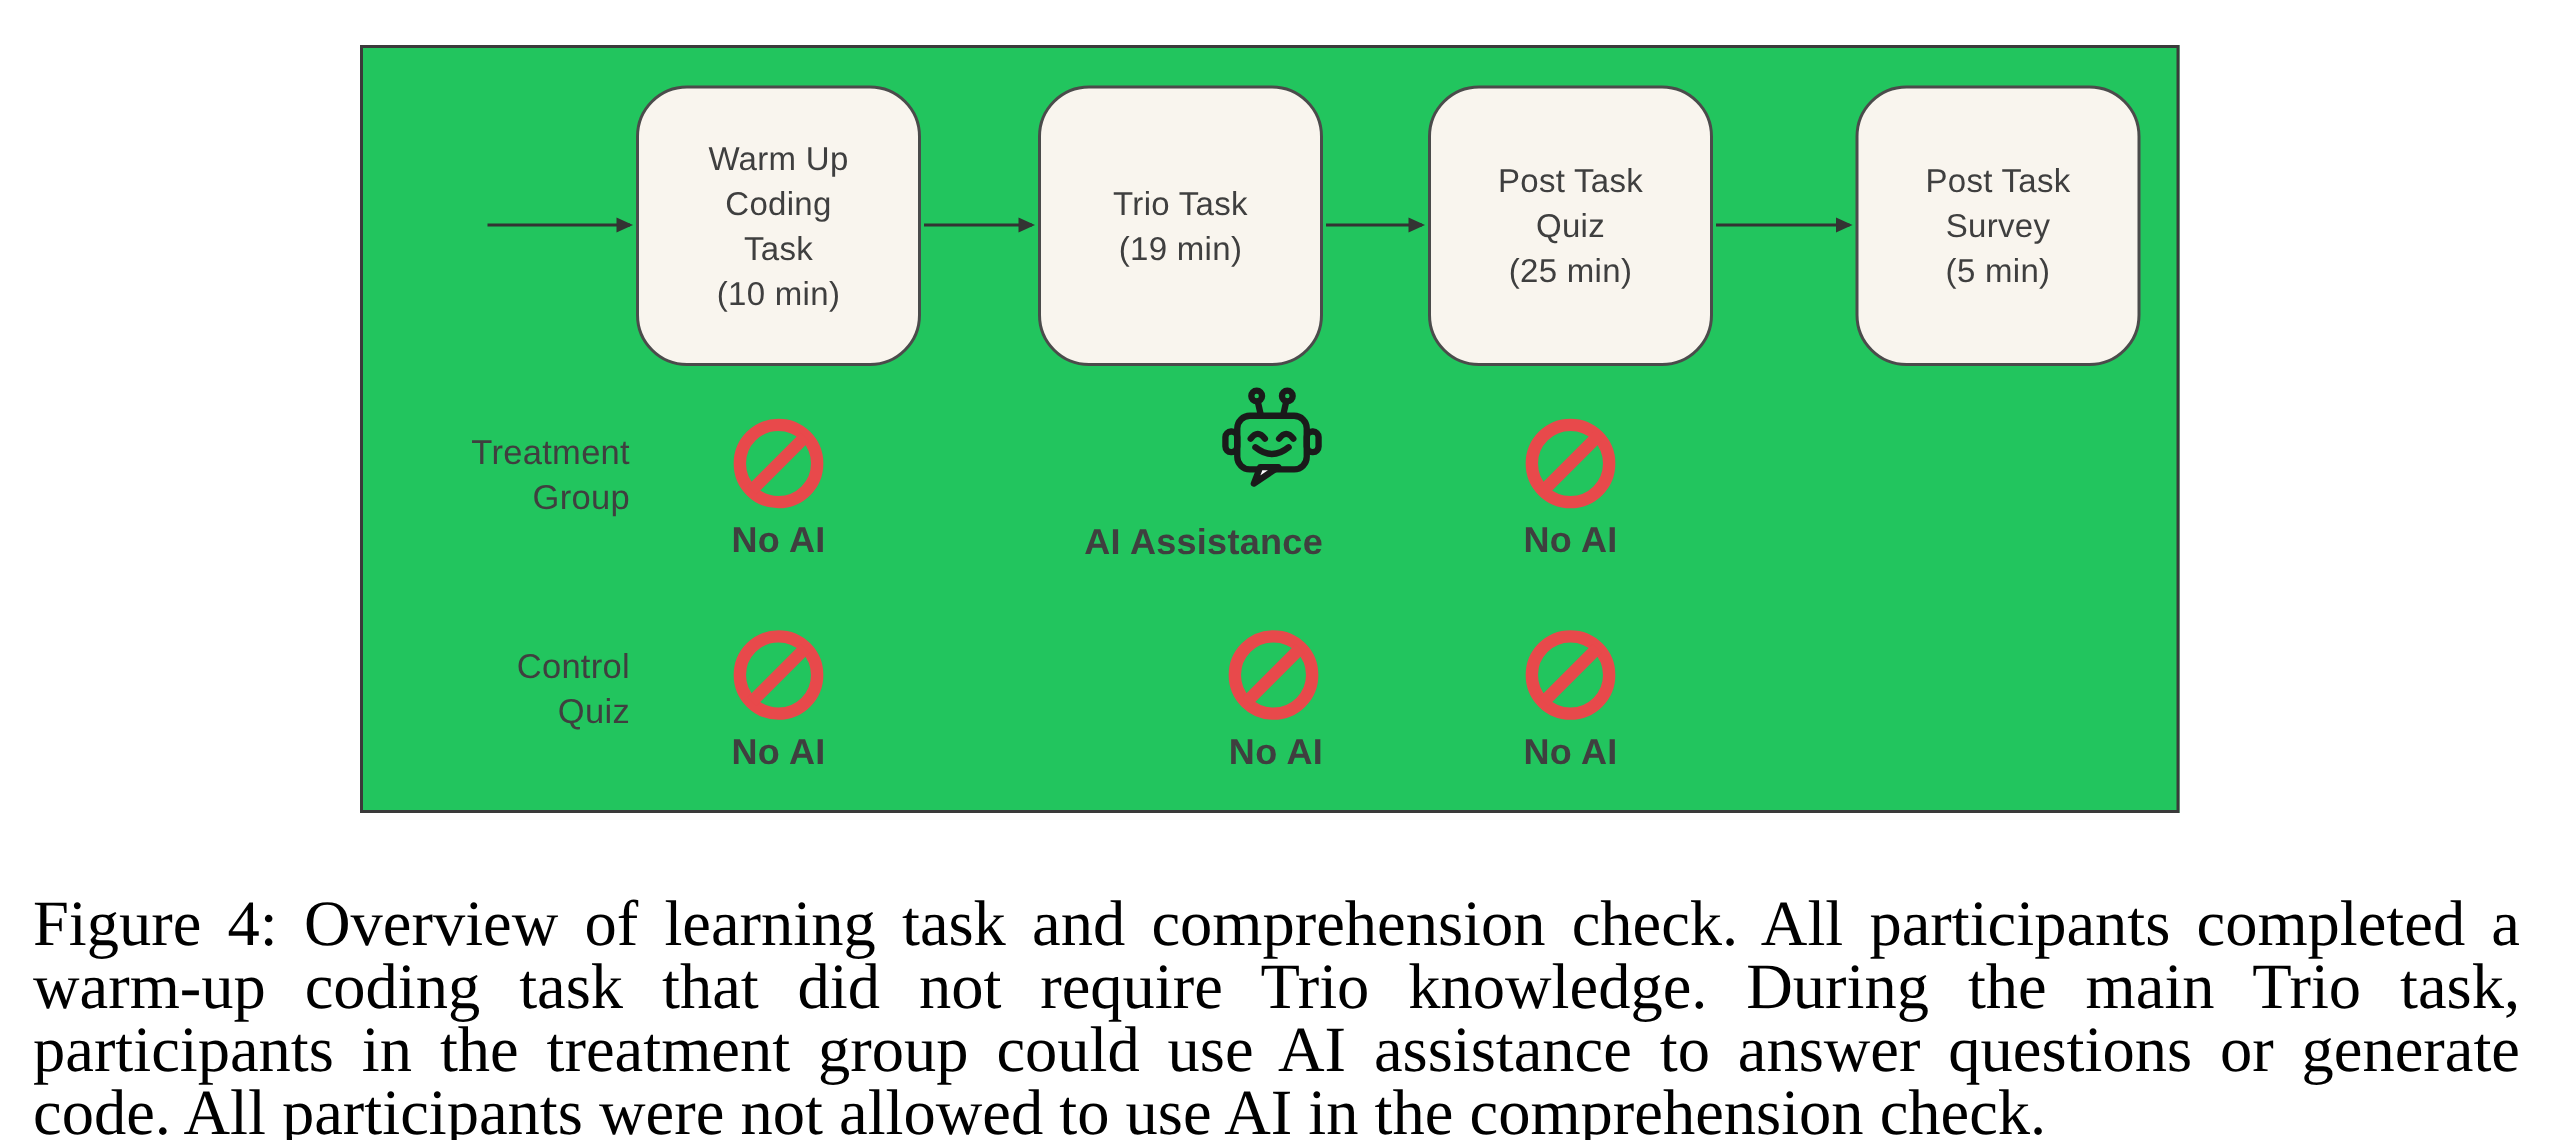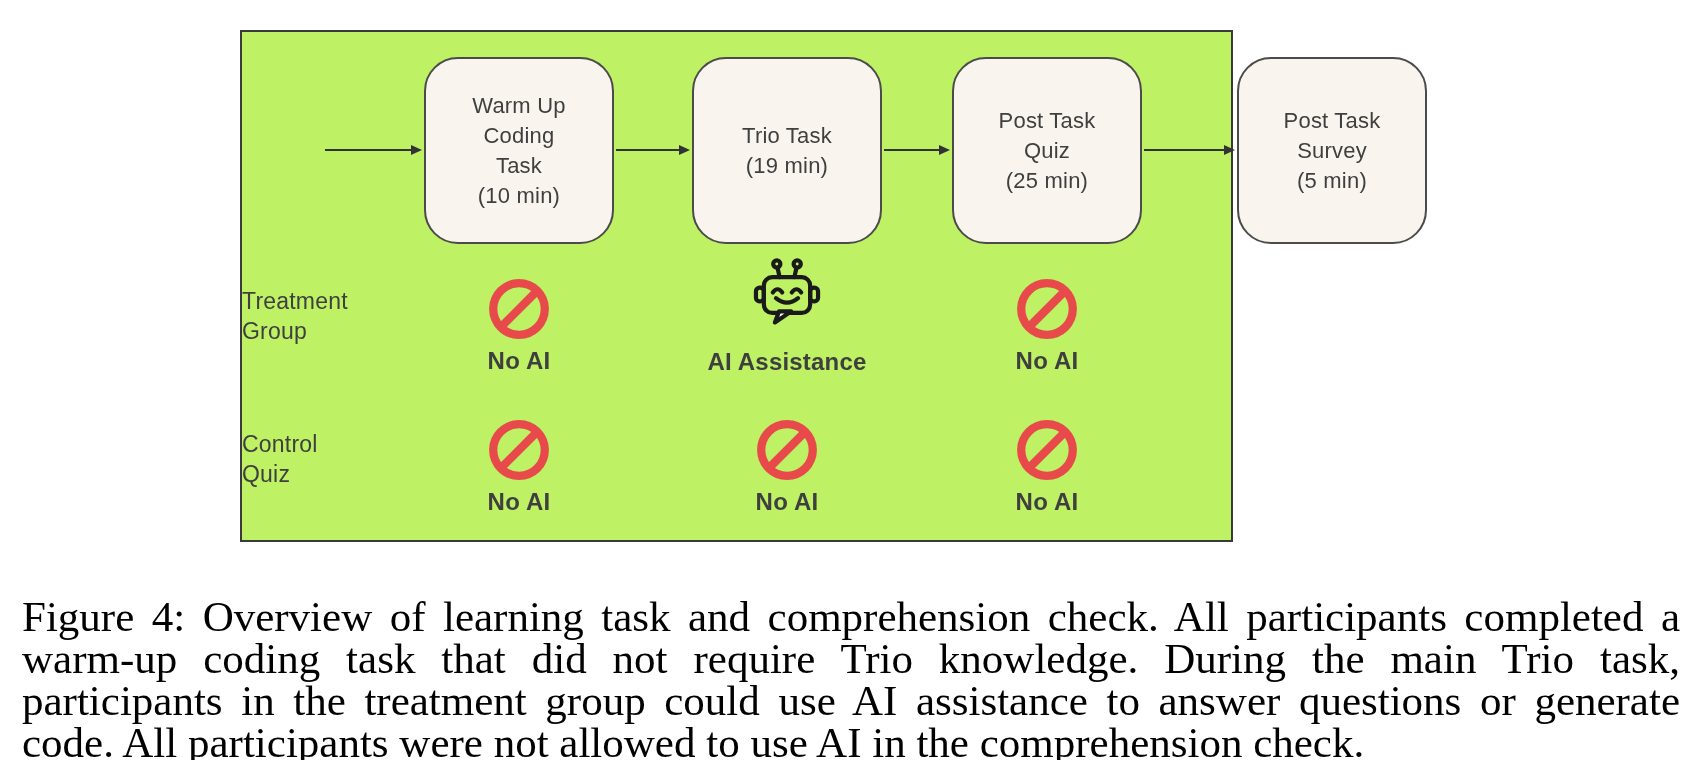--- a/index.html
+++ b/index.html
@@ -18,23 +18,23 @@
     width: 1702px; height: 760px;
     position: relative;
     overflow: hidden;
     font-family: "Liberation Sans", "DejaVu Sans", sans-serif;
   }
 
   
   .figure-panel {
     position: absolute;
     left: 240px; top: 30px;
-    width: 993px; height: 512px;
+    width: 1213px; height: 512px;
     border: 2px solid var(--outer-border);
-    background: #bef264;
+    background: #22c55e;
   }
 
   
   .task-box {
     position: absolute;
     top: 25px;
     width: 190px; height: 187px;
     background: var(--task-box-fill);
     border: 2px solid var(--task-box-border);
     border-radius: 34px;
@@ -72,41 +72,41 @@
   }
   .flow-arrow.a0 { left: 83px;  width: 95px; }
   .flow-arrow.a1 { left: 374px; width: 72px; }
   .flow-arrow.a2 { left: 642px; width: 64px; }
   .flow-arrow.a3 { left: 902px; width: 89px; }
 
   
   .row-label {
     position: absolute;
     left: 0; width: 178px;
-    text-align: left;
+    text-align: right;
     font-size: 23px;
     line-height: 30px;
     font-weight: 500;
     letter-spacing: 0.2px;
     color: var(--diagram-text);
     white-space: pre-line;
   }
   .row-label.treatment { top: 254px; }
   .row-label.control   { top: 397px; }
 
   
   .cell {
     position: absolute;
     width: 190px;
     display: flex;
     flex-direction: column;
     align-items: center;
   }
   .cell.col1 { left: 182px; }
-  .cell.col2 { left: 450px; }
+  .cell.col2 { left: 450px; align-items: flex-end; }
   .cell.col3 { left: 710px; }
   .cell.row-t   { top: 244px; }
   .cell.row-t-robot { top: 222px; }
   .cell.row-c   { top: 385px; }
   .cell .cell-label {
     margin-top: 5px;
     font-size: 24px;
     line-height: 28px;
     font-weight: 700;
     letter-spacing: 0.2px;

